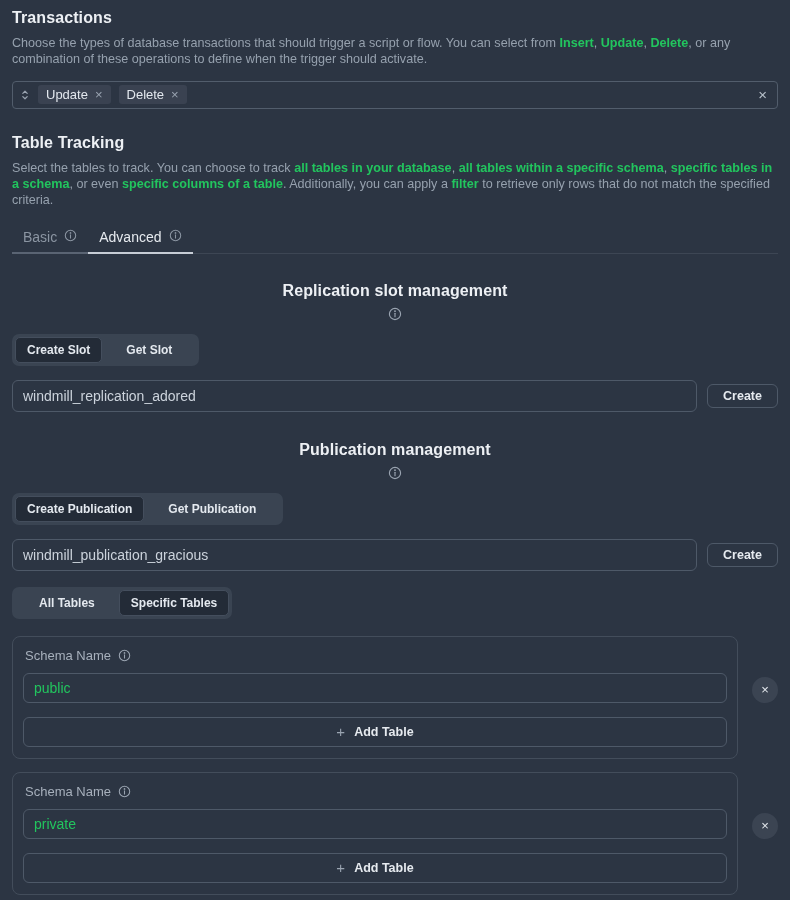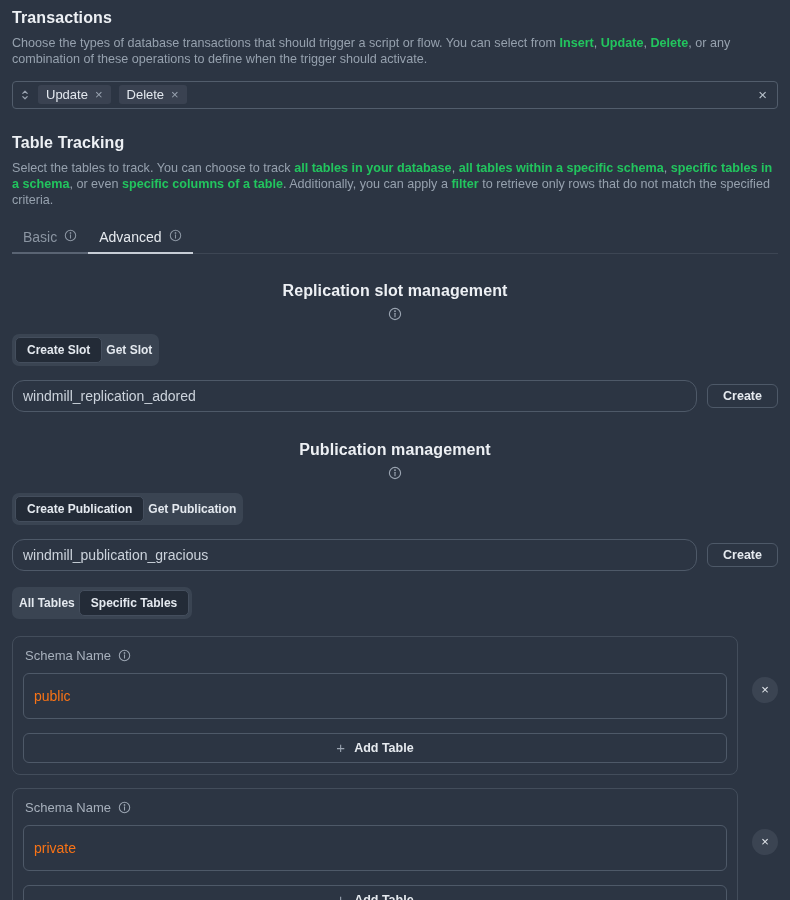--- a/index.html
+++ b/index.html
@@ -54,29 +54,29 @@
   .h-row { display: flex; align-items: center; gap: 7px; flex-direction: column; }
   .h-row .info { color: #9aa4b1; }
 
   
   .toggle-group {
     margin-top: 13px; display: inline-flex; background: #3a4452;
     border-radius: 7px; padding: 3px; align-items: stretch;
   }
   .toggle-seg {
     font-size: 12px; font-weight: 700; color: #e4e9ef;
-    padding: 6px 4px; border-radius: 5px; cursor: pointer; white-space: nowrap;
+    padding: 6px 24px; border-radius: 5px; cursor: pointer; white-space: nowrap;
   }
   .toggle-seg.selected { background: #232b37; border: 1px solid #444e5d; padding: 5px 11px; }
 
   
   .input-row { margin-top: 14px; display: flex; gap: 10px; align-items: center; }
   .text-input {
     flex: 1; height: 32px; background: transparent; border: 1px solid #4e5968;
-    border-radius: 12px; padding: 0 10px; font-size: 14px; color: #ccd3dc;
+    border-radius: 6px; padding: 0 10px; font-size: 14px; color: #ccd3dc;
     font-family: "Liberation Sans", sans-serif; outline: none;
   }
   .btn {
     height: 24px; background: transparent; border: 1px solid #4e5968;
     border-radius: 6px; color: #e6eaef; font-size: 12.5px; font-weight: 700;
     padding: 0 15px; cursor: pointer; font-family: "Liberation Sans", sans-serif;
     display: inline-flex; align-items: center; justify-content: center; gap: 9px;
     white-space: nowrap;
   }
   .btn .plus { color: #9aa4b1; font-weight: 400; font-size: 15px; }
@@ -84,23 +84,23 @@
   
   .card-row { margin-top: 14px; display: flex; align-items: flex-start; }
   .schema-card {
     flex: 1; border: 1px solid #434d5b; border-radius: 8px; padding: 11px 10px;
   }
   .schema-label {
     display: flex; align-items: center; gap: 7px;
     font-size: 13px; color: #a7b0bc; padding-left: 2px;
   }
   .schema-input {
-    margin-top: 10px; width: 100%; height: 46px; background: transparent;
+    margin-top: 10px; width: 100%; height: 30px; background: transparent;
     border: 1px solid #4e5968; border-radius: 6px; padding: 12px 10px;
-    font-size: 14px; color: #f97316; font-family: "Liberation Sans", sans-serif; outline: none;
+    font-size: 14px; color: #22c55e; font-family: "Liberation Sans", sans-serif; outline: none;
   }
   .add-table-btn { margin-top: 14px; width: 100%; height: 30px; }
   .x-col { width: 40px; display: flex; justify-content: flex-end; }
   .x-btn {
     margin-top: 41px; width: 26px; height: 26px; border-radius: 50%;
     background: #3b4452; border: none; color: #e6eaef; font-size: 13px;
     display: flex; align-items: center; justify-content: center; cursor: pointer;
     font-family: "Liberation Sans", sans-serif;
   }
 

